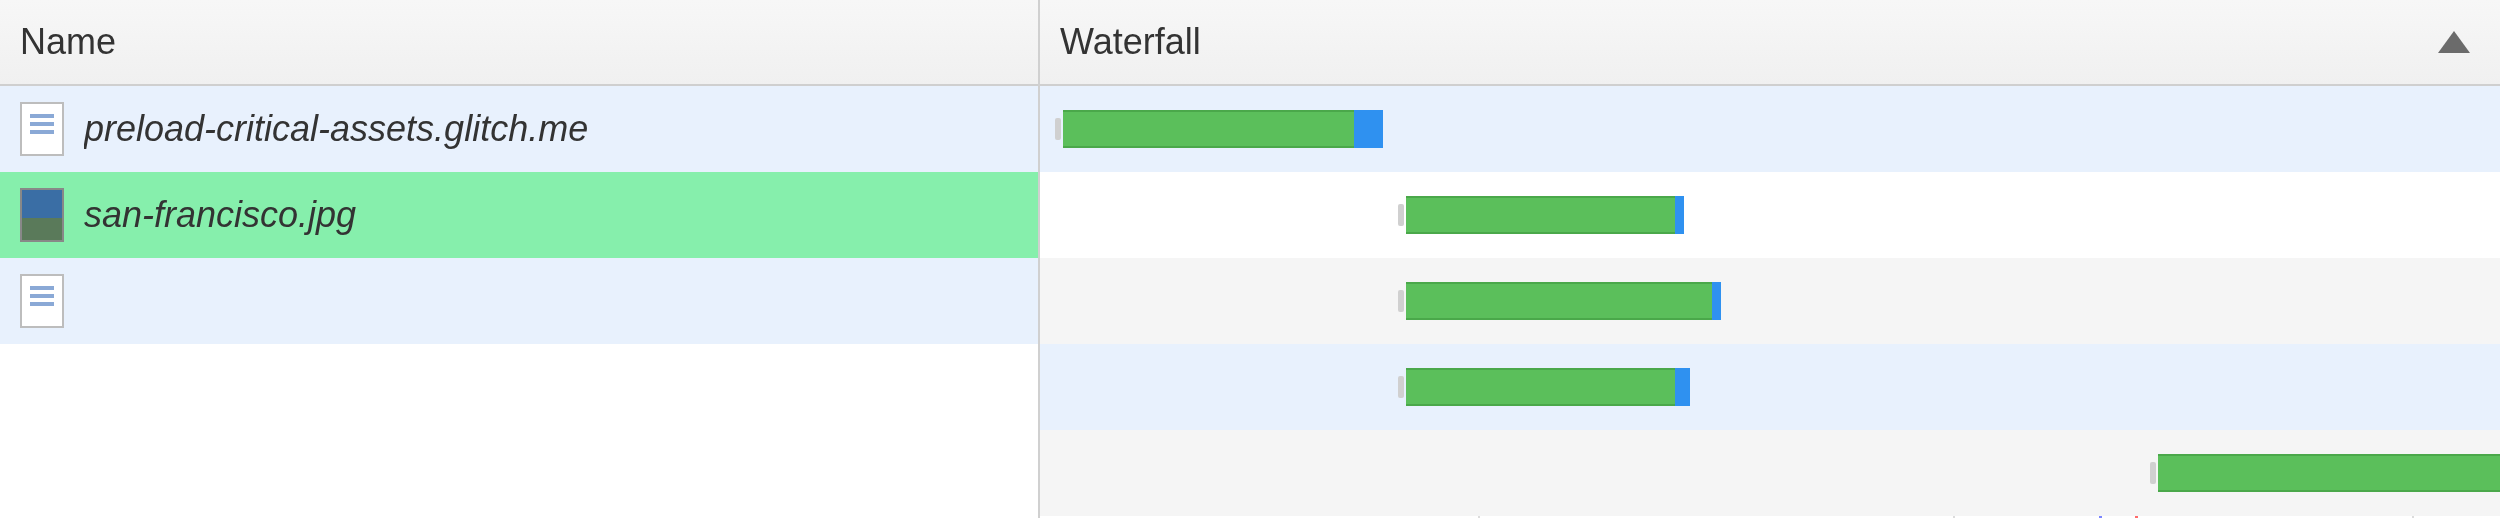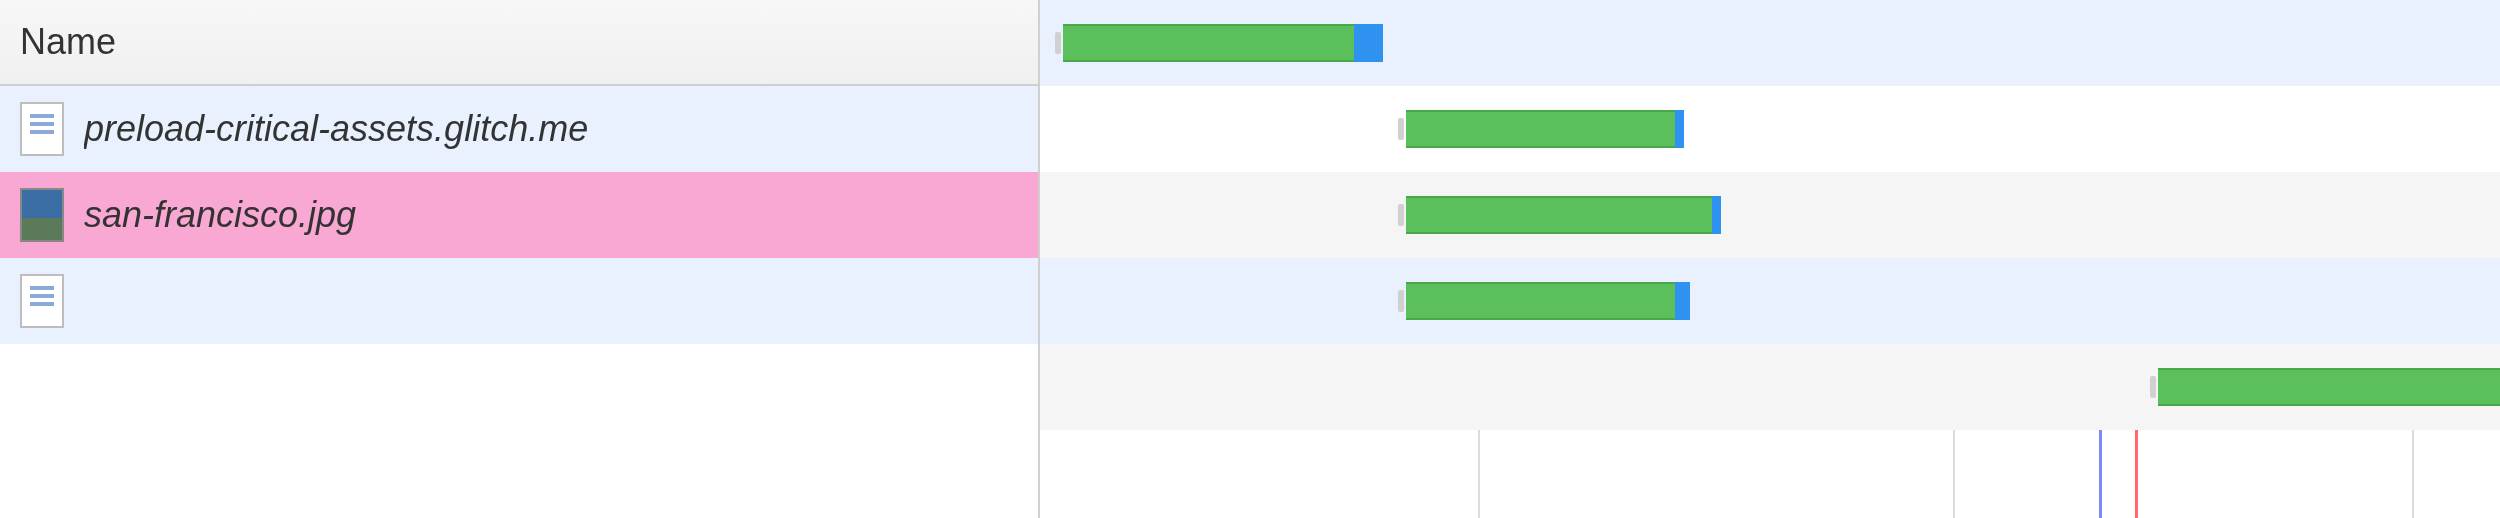--- a/index.html
+++ b/index.html
@@ -59,21 +59,21 @@
     flex-direction: column;
   }
   .row {
     height: 86px;
     display: flex;
     align-items: center;
     padding: 0 20px;
     border-bottom: 1px solid rgba(0,0,0,0);
     font-style: italic;
   }
-  .row.even { background: #f9a8d4; }
+  .row.even { background: #86efac; }
   .row.odd  { background: #ffffff; }
   .row.selected { background: #e8f1fd; }
   .file-icon {
     width: 44px;
     height: 54px;
     border: 2px solid #bdbdbd;
     background: #fff;
     margin-right: 20px;
     position: relative;
     flex: none;
@@ -171,20 +171,24 @@
           <span class="file-icon image"></span>
           <span class="name-text">san-francisco.jpg</span>
         </div>
         <div class="row selected">
           <span class="file-icon doc"></span>
         </div>
       </div>
   </div>
 
   <div class="col-waterfall">
+    <div class="header waterfall-header">
+      <span>Waterfall</span>
+      <span class="sort-arrow"></span>
+    </div>
     <div class="wf-body">
       <div id="vlines">
           <div class="vline grid" style="left: 30%;"></div>
           <div class="vline grid" style="left: 62.5%;"></div>
           <div class="vline grid" style="left: 94%;"></div>
           <div class="vline dcl" style="left: 72.5%;"></div>
           <div class="vline load" style="left: 75%;"></div>
         </div>
       <div class="wf-rows" id="wf-rows">
           <div class="wf-row selected">

